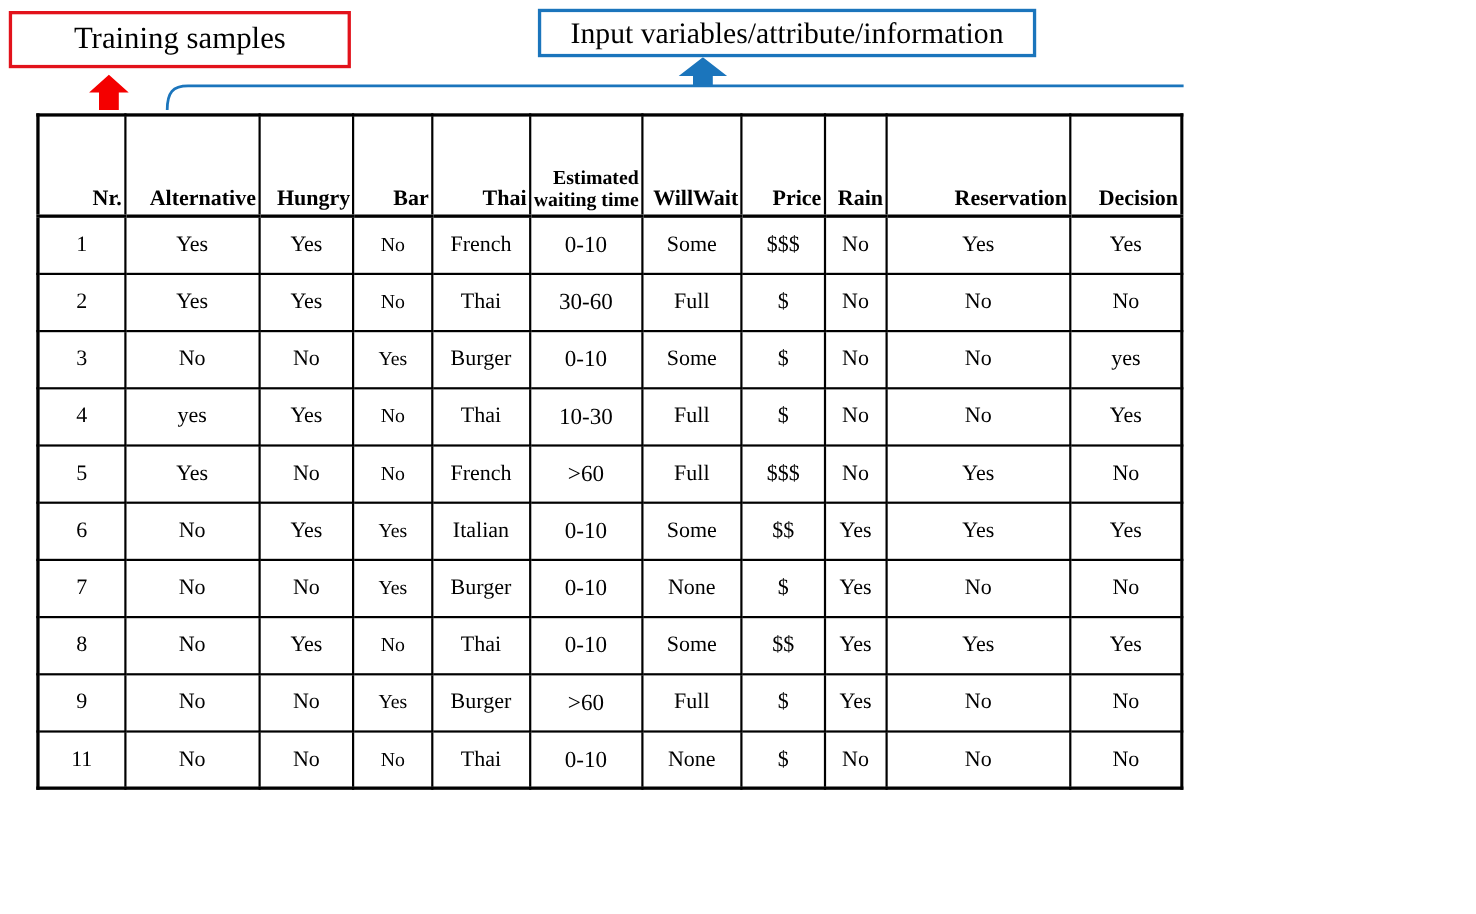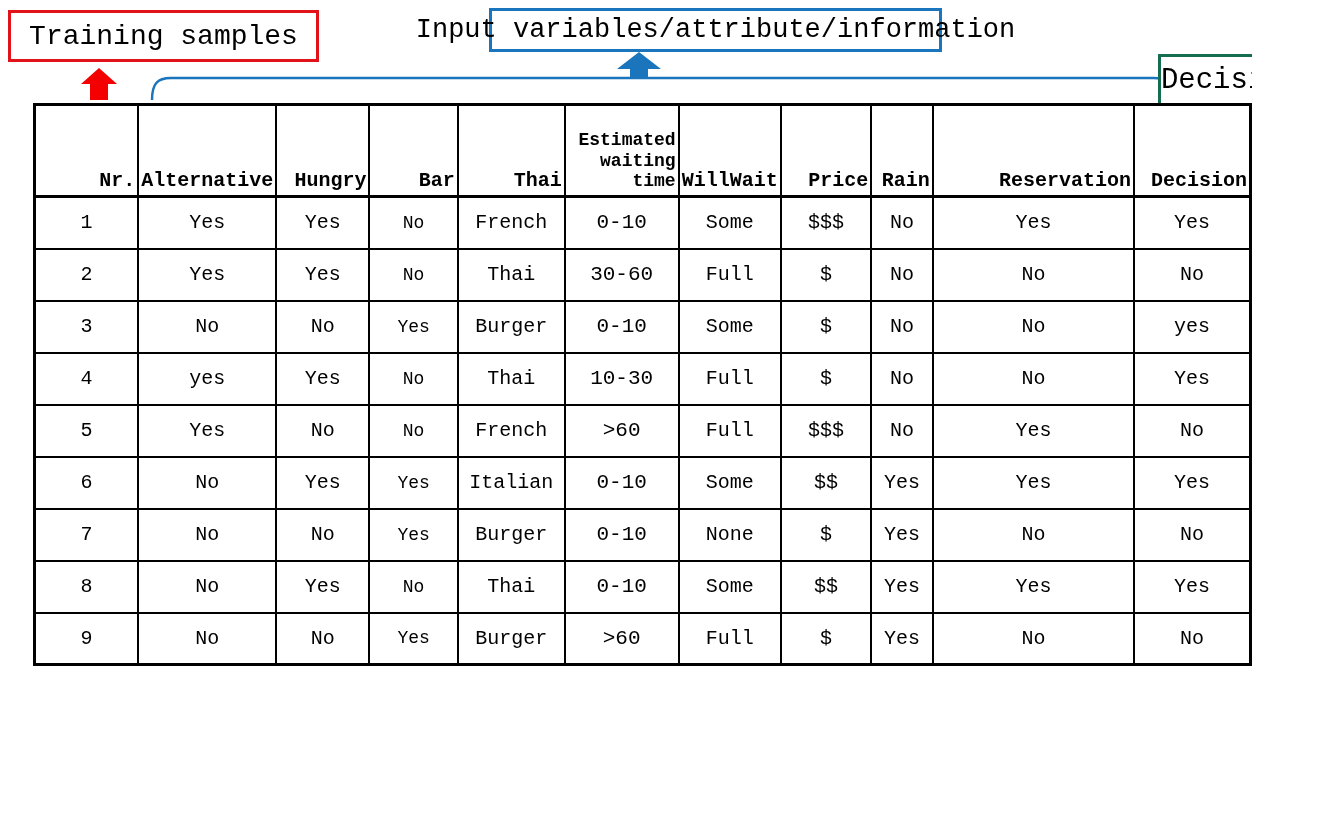--- a/index.html
+++ b/index.html
@@ -1,18 +1,18 @@
 <!DOCTYPE html>
 <html><head>
 <meta charset="utf-8">
 <style>
   html,body { margin:0; padding:0; background:#fff; }
   .canvas {
-    position:relative; width:1252px; height:831px; background:#ffffff;
-    font-family:Liberation Mono, monospace; color:#000; overflow:hidden;
+    position:relative; width:1076px; height:831px; background:#ffffff;
+    font-family:Liberation Serif, serif; color:#000; overflow:hidden;
   }
   .overlay { position:absolute; left:0; top:0; width:1342px; height:831px; pointer-events:none; }
 
   .label-box {
     position:absolute; display:flex; align-items:center; justify-content:center;
     background:#fff; border:3px solid #000; box-sizing:border-box; white-space:nowrap;
   }
   .box-red   { left:8px;    top:10px; width:311px; height:52px; font-size:28px; }
   .box-blue  { left:489px;  top:8px;  width:453px; height:44px; font-size:27px; }
   .box-green { left:1158px; top:10px; width:145px; height:52px; font-size:29px; }
@@ -204,20 +204,33 @@
           <td>No</td>
           <td>Yes</td>
           <td>Burger</td>
           <td>&gt;60</td>
           <td>Full</td>
           <td>$</td>
           <td>Yes</td>
           <td>No</td>
           <td>No</td>
         </tr>
+        <tr>
+          <td>11</td>
+          <td>No</td>
+          <td>No</td>
+          <td>No</td>
+          <td>Thai</td>
+          <td>0-10</td>
+          <td>None</td>
+          <td>$</td>
+          <td>No</td>
+          <td>No</td>
+          <td>No</td>
+        </tr>
       </tbody>
   </table>
 
   <div class="marks">
       <div class="mark-slot">
         <svg width="46" height="48" viewBox="-3 -3 50 50">
           <polygon points="14.5,0 29.5,0 29.5,14.5 44,14.5 44,29.5 29.5,29.5 29.5,44 14.5,44 14.5,29.5 0,29.5 0,14.5 14.5,14.5" transform="rotate(45 22 22)" stroke-width="4.5" fill="#4cb04a" stroke="#27862a"></polygon>
         </svg>
       </div>
       <div class="mark-slot">

